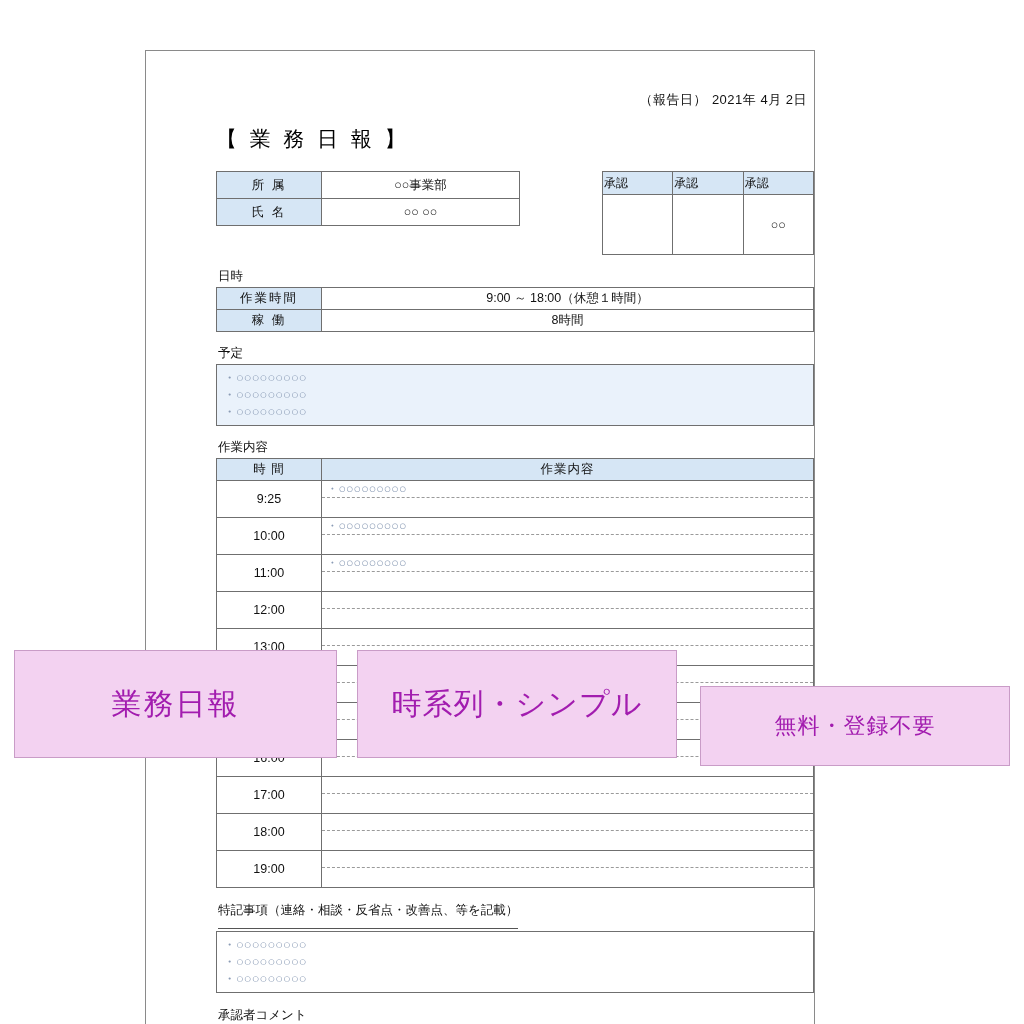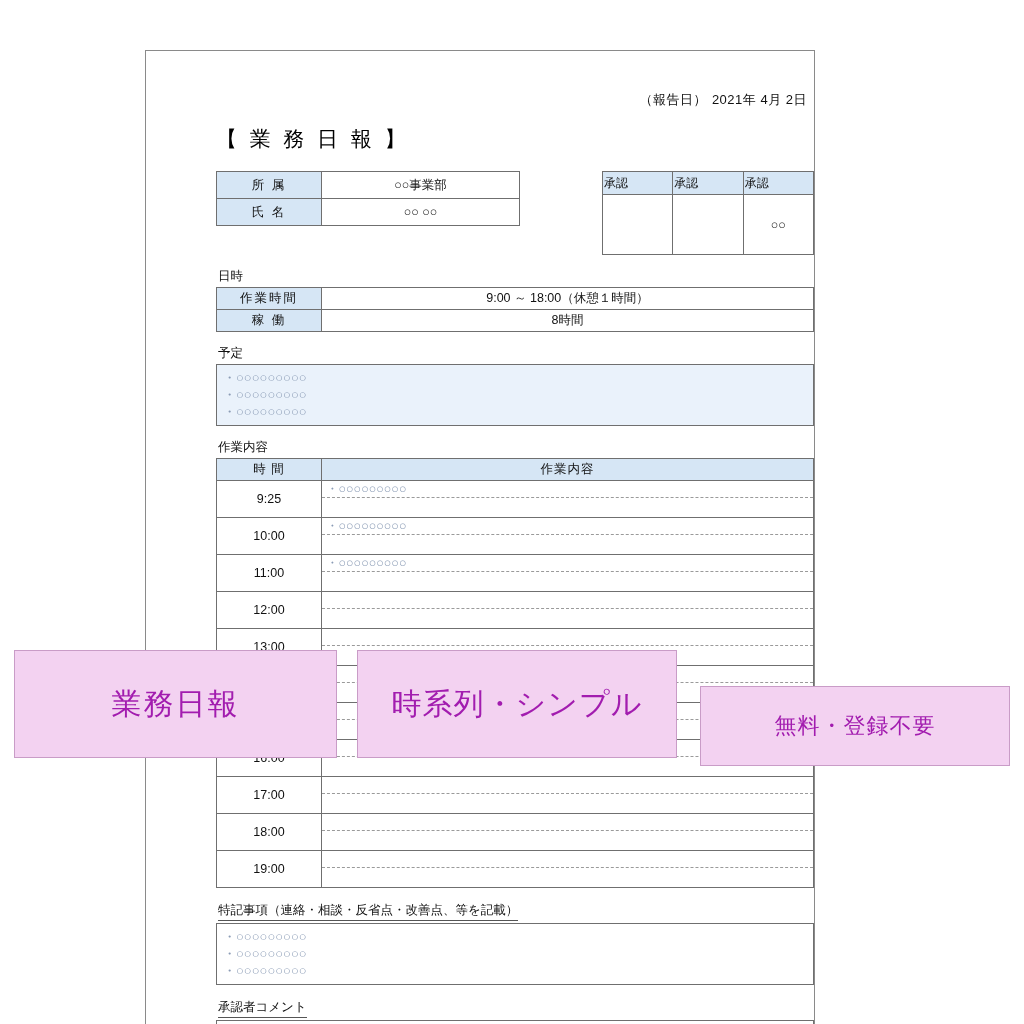--- a/index.html
+++ b/index.html
@@ -96,21 +96,21 @@
     font-size: 12.5px;
     color: #111;
     margin: 13px 0 2px 2px;
   }
   .sec-cap-underline {
     font-size: 12.5px;
     color: #111;
     margin: 14px 0 2px 2px;
     display: inline-block;
     border-bottom: 1px solid #555;
-    padding-bottom: 1px;
+    padding-bottom: 9px;
   }
 
   
   .dt-table { width: 100%; }
   .dt-table td { height: 19px; }
   .dt-table .lbl { width: 102px; }
   .dt-table .val { text-align: center; }
 
   
   .plan-box {

